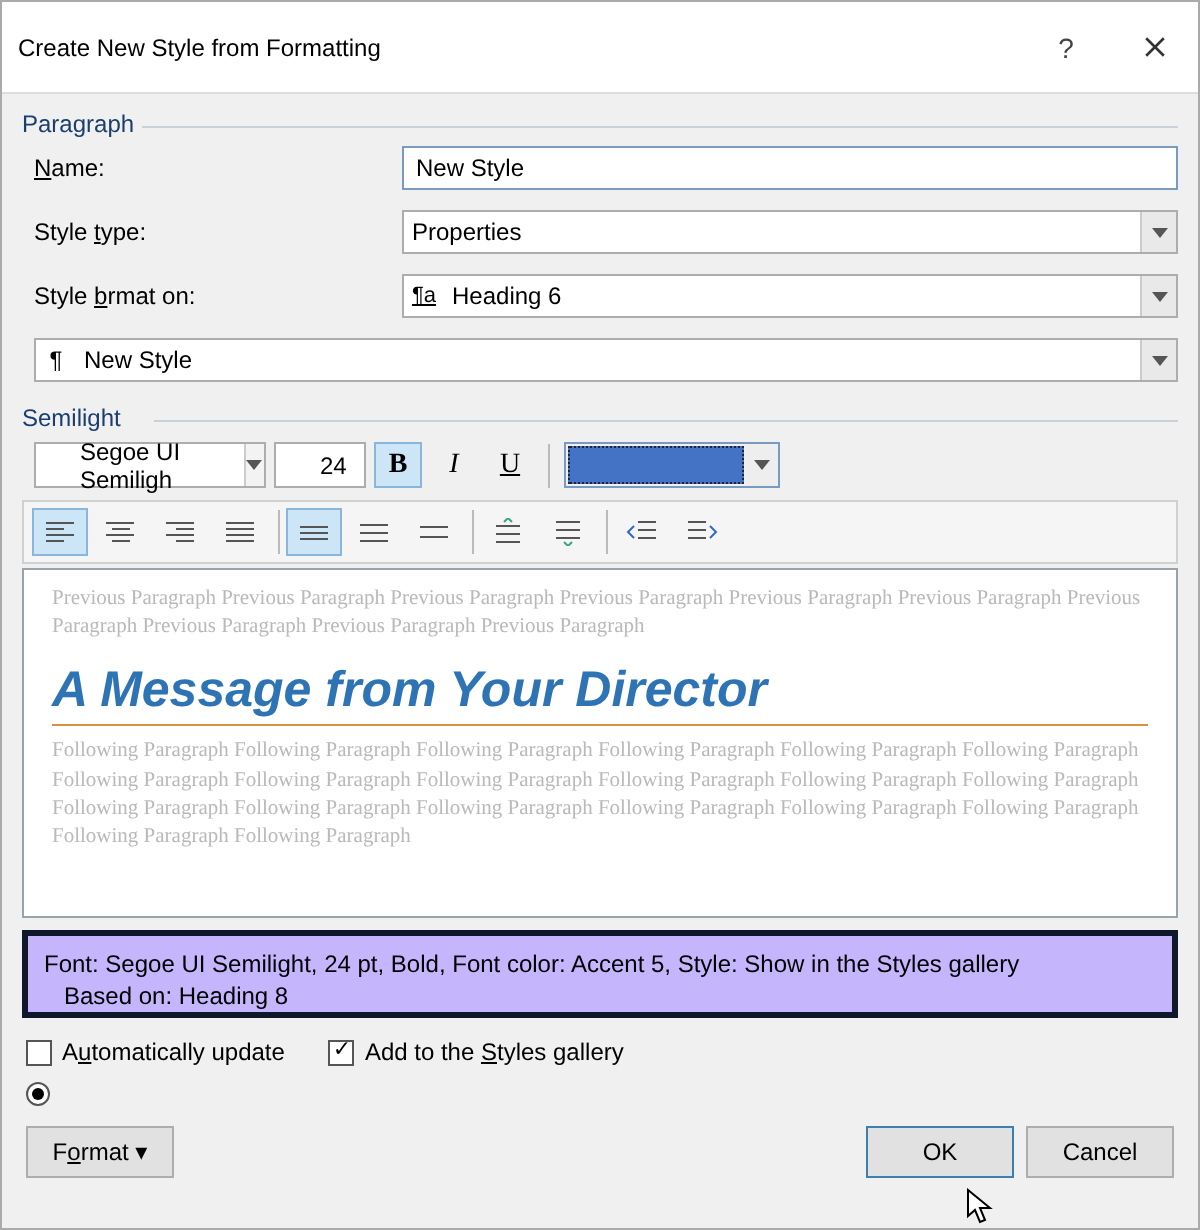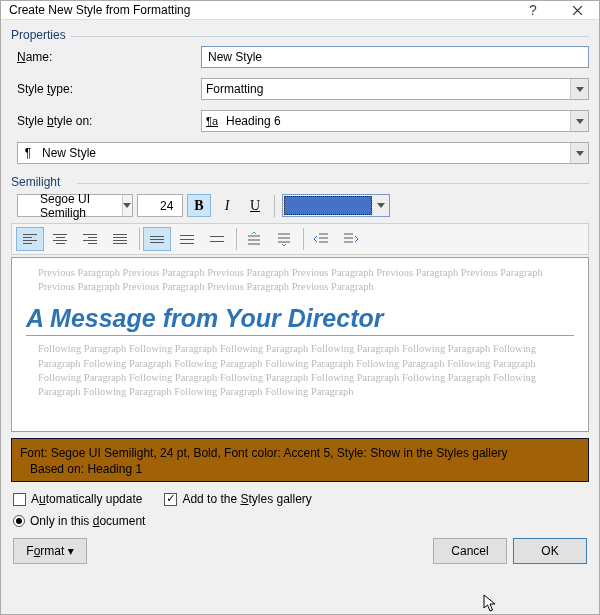--- a/index.html
+++ b/index.html
@@ -17,21 +17,21 @@
     width: 600px;
     height: 615px;
     background: #f0f0f0;
     border: 1px solid #aaa;
     display: flex;
     flex-direction: column;
   }
 
   
   .titlebar {
-    height: 19px;
+    height: 46px;
     background: #fff;
     border-bottom: 1px solid #ddd;
     display: flex;
     align-items: center;
     padding-left: 8px;
   }
   .titlebar .title { flex: 1; font-size: 12px; }
   .titlebar .tbtn {
     width: 44px; height: 30px;
     display:flex; align-items:center; justify-content:center;
@@ -152,36 +152,36 @@
     background:#fff;
     margin-top:2px;
     padding:8px 14px 8px 14px;
     height:175px;
     overflow:hidden;
   }
   .pv-grey {
     color:#b9b9b9;
     font-size:10.5px;
     line-height:1.35;
-    margin:0 0 3px 12px;
+    margin:0 0 3px 0;
     font-family: "Times New Roman", serif;
   }
   .pv-heading {
     color:#2e74b5;
     font-family:"Segoe UI Semilight","Segoe UI",sans-serif;
     font-weight:600;
     font-size:25px;
     margin:10px 0 2px 0;
     font-style: italic;
   }
   .pv-rule { border-top:1px solid #dc8f3f; margin:2px 0 6px 0; }
 
   .desc {
-    border:1px solid #0f172a;
-    background:#a16207;
+    border:3px solid #0f172a;
+    background:#c4b5fd;
     padding:6px 8px;
     margin-top:6px;
     height:44px;
     font-size:12px;
     line-height:1.35;
   }
 
   .chkrow { margin:10px 2px 0 2px; display:flex; gap:22px; }
   .chk { display:flex; align-items:center; gap:5px; }
   .chkbox { width:13px; height:13px; border:1px solid #555; background:#fff; display:flex;align-items:center;justify-content:center; }
@@ -226,40 +226,40 @@
     <div class="tbtn help">?</div>
     <div class="tbtn close">
       <svg viewBox="0 0 10 10">
           <path d="M1 1 L9 9 M9 1 L1 9" stroke="#333" stroke-width="1.2"></path>
         </svg>
     </div>
   </div>
 
   <div class="body">
 
-    <div class="section-hdr">Properties</div>
+    <div class="section-hdr">Paragraph</div>
     <div class="rule"></div>
 
     <div class="proprow">
       <span class="lbl"><span></span><u>N</u><span>ame:</span></span>
       <input class="textbox" value="New Style" style="">
     </div>
 
     <div class="proprow">
       <span class="lbl"><span>Style </span><u>t</u><span>ype:</span></span>
       <div class="combo">
-        <span class="txt">Formatting</span>
+        <span class="txt">Properties</span>
         <span class="dd">
             <span class="chev"></span>
           </span>
       </div>
     </div>
 
     <div class="proprow">
-      <span class="lbl"><span>Style </span><u>b</u><span>tyle on:</span></span>
+      <span class="lbl"><span>Style </span><u>b</u><span>rmat on:</span></span>
       <div class="combo">
         <span class="ic" style="font-size:11px;">
             <u>¶a</u>
           </span>
         <span class="txt">Heading 6</span>
         <span class="dd">
             <span class="chev"></span>
           </span>
       </div>
     </div>
@@ -386,48 +386,47 @@
 
     <div class="preview">
       <p class="pv-grey">Previous Paragraph Previous Paragraph Previous Paragraph Previous Paragraph Previous Paragraph Previous Paragraph Previous Paragraph Previous Paragraph Previous Paragraph Previous Paragraph</p>
       <div class="pv-heading">A Message from Your Director</div>
       <div class="pv-rule"></div>
       <p class="pv-grey">Following Paragraph Following Paragraph Following Paragraph Following Paragraph Following Paragraph Following Paragraph Following Paragraph Following Paragraph Following Paragraph Following Paragraph Following Paragraph Following Paragraph Following Paragraph Following Paragraph Following Paragraph Following Paragraph Following Paragraph Following Paragraph Following Paragraph Following Paragraph</p>
     </div>
 
     <div class="desc">
       <div>Font: Segoe UI Semilight, 24 pt, Bold, Font color: Accent 5, Style: Show in the Styles gallery</div>
-      <div style="white-space:pre">   Based on: Heading 1</div>
+      <div style="white-space:pre">   Based on: Heading 8</div>
     </div>
 
     <div class="chkrow">
       <div class="chk">
         <span class="chkbox"></span>
         <span><span>A</span><u>u</u><span>tomatically update</span></span>
       </div>
       <div class="chk">
         <span class="chkbox checked"></span>
         <span><span>Add to the </span><u>S</u><span>tyles gallery</span></span>
       </div>
     </div>
 
     <div class="radiorw">
       <div class="radio">
         <span class="rdot sel"></span>
-        <span>Only in this <u>d</u>ocument</span>
       </div>
     </div>
 
     <div class="footer">
       <div class="btn fmtbtn">
           <span><span>F</span><u>o</u><span>rmat ▾</span></span>
         </div>
       <div class="spacer"></div>
+      <div class="btn primary">OK</div>
       <div class="btn">Cancel</div>
-      <div class="btn primary">OK</div>
     </div>
 
   </div>
 </div>
 
 <svg class="cursor" width="18" height="20">
   <path d="M1 1 L1 14 L4.5 11 L7 17 L9.5 16 L7 10 L12 10 Z" fill="#fff" stroke="#000" stroke-width="1"></path>
 </svg>
 
 </body></html>

